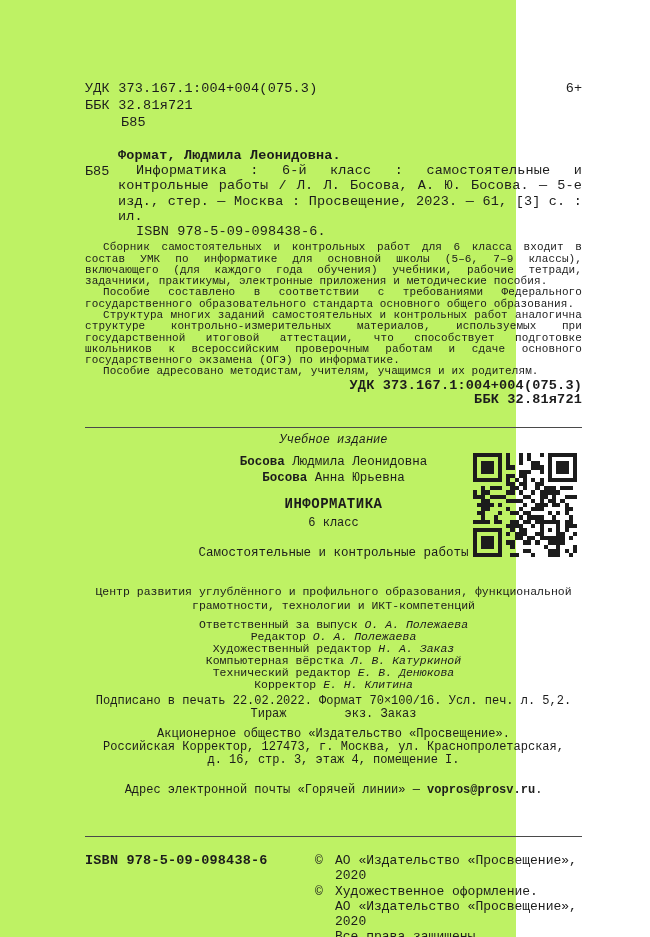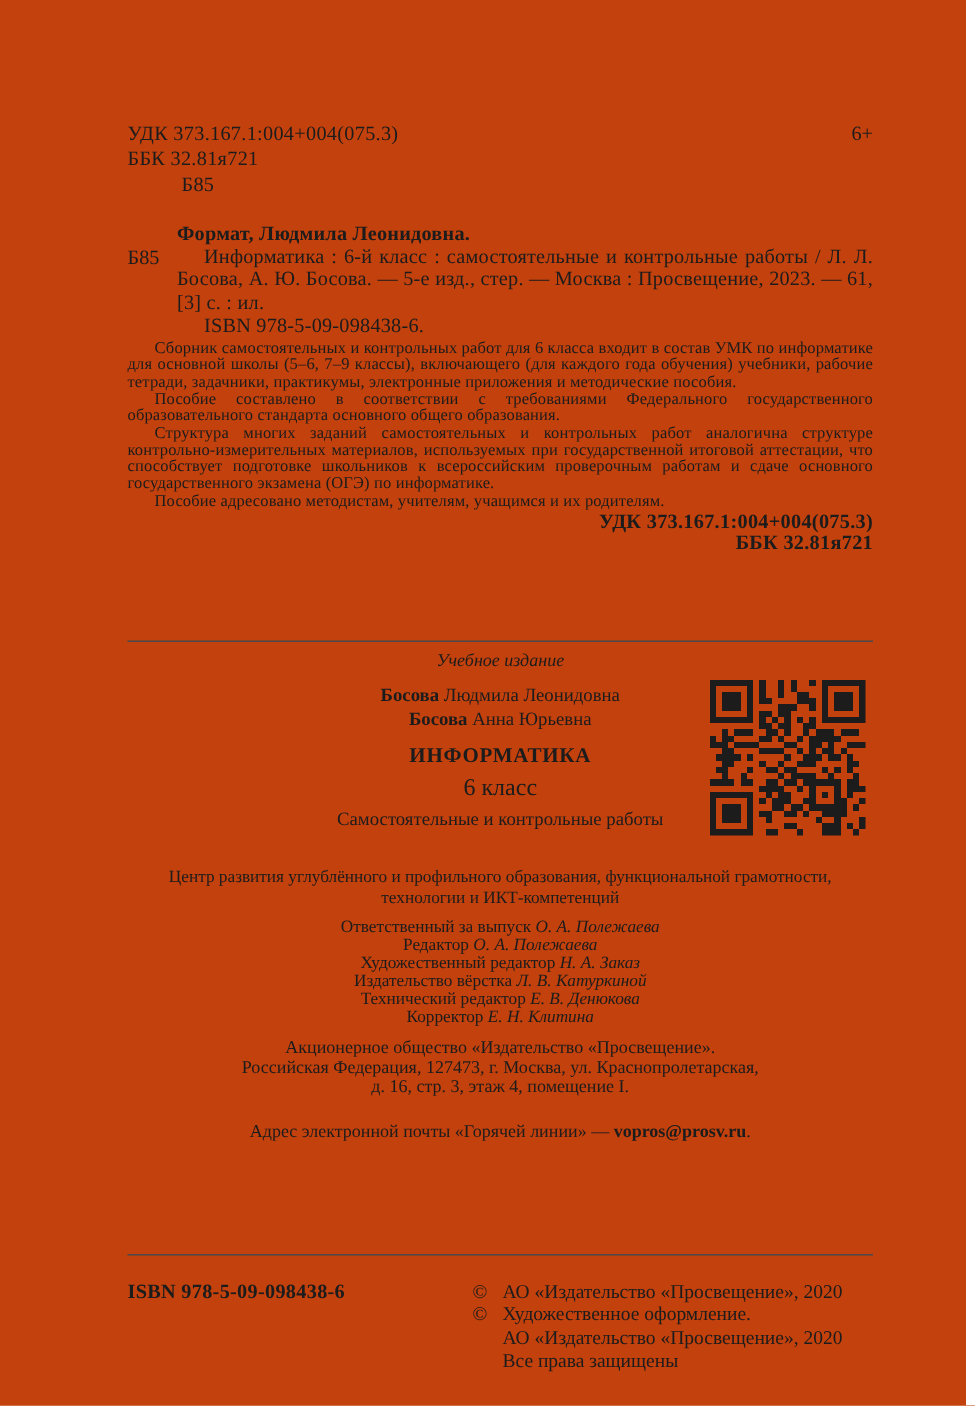--- a/index.html
+++ b/index.html
@@ -4,21 +4,21 @@
 <style>
   * { margin:0; padding:0; box-sizing:border-box; }
   html,body { width:650px; height:937px; }
   body {
     background:#ffffff;
     color:#1c1c1c;
     font-family:"Liberation Serif", serif;
     position:relative;
     overflow:hidden;
   }
-  .page { position:relative; width:644px; height:937px; background:#c2410c; }
+  .page { position:relative; width:516px; height:937px; background:#bef264;font-family:Liberation Mono, monospace; }
   .content { position:absolute; left:85px; width:497px; }
 
   
   .sec-top { top:0; padding-top:80px; }
   .top-row { display:flex; justify-content:space-between; align-items:flex-start; }
   .codes-left { font-size:13.5px; line-height:17px; letter-spacing:.2px; }
   .codes-left .sign-indent { padding-left:36px; }
   .age-badge { font-size:13.5px; line-height:17px; }
 
   .bib-block { position:relative; margin-top:17px; }
@@ -32,22 +32,22 @@
   .annotation p { text-align:justify; text-indent:18px; }
 
   .codes-right { margin-top:1px; text-align:right; font-weight:bold; font-size:13.5px; line-height:13.5px; letter-spacing:.2px; }
   .codes-right div { margin-top:1px; }
 
   
   .sec-colophon { top:427px; border-top:1.5px solid #4a4a4a; text-align:center; }
   .edition-type { margin-top:5px; font-style:italic; font-size:12px; }
   .names { margin-top:8px; font-size:12.5px; line-height:15.5px; }
   .book-title { margin-top:10px; font-weight:bold; font-size:14px; letter-spacing:.5px; }
-  .grade { margin-top:4px; font-size:16px; }
-  .series-subtitle { margin-top:4px; font-size:12.5px; }
+  .grade { margin-top:4px; font-size:12px; }
+  .series-subtitle { margin-top:16px; font-size:12.5px; }
   .qr-box { position:absolute; left:388px; top:25px; width:104px; height:104px; }
   .qr-box svg { width:104px; height:104px; display:block; }
 
   .center-name { margin-top:25px; font-size:11.5px; line-height:13.5px; }
   .credits { margin-top:7px; font-size:11.5px; line-height:11.9px; }
   .credits i, .names i { font-style:italic; }
 
   .print-info { margin-top:5px; font-size:12px; line-height:12.5px; }
   .print-run .gap { display:inline-block; width:58px; }
   .publisher-block { margin-top:8px; font-size:12px; line-height:13px; }
@@ -422,29 +422,33 @@
           <rect x="23" y="24" width="1" height="1"></rect>
         </svg>
     </div>
 
     <p class="center-name">Центр развития углублённого и профильного образования, функциональной грамотности, технологии и ИКТ-компетенций</p>
 
     <div class="credits">
       <p><span>Ответственный за выпуск </span><i>О. А. Полежаева</i></p>
       <p><span>Редактор </span><i>О. А. Полежаева</i></p>
       <p><span>Художественный редактор </span><i>Н. А. Заказ</i></p>
-      <p><span>Издательство вёрстка </span><i>Л. В. Катуркиной</i></p>
+      <p><span>Компьютерная вёрстка </span><i>Л. В. Катуркиной</i></p>
       <p><span>Технический редактор </span><i>Е. В. Денюкова</i></p>
       <p><span>Корректор </span><i>Е. Н. Клитина</i></p>
     </div>
 
+    <div class="print-info">
+      <p>Подписано в печать 22.02.2022. Формат 70×100/16. Усл. печ. л. 5,2.</p>
+      <p class="print-run"><span>Тираж</span><span class="gap"></span><span>экз. Заказ</span></p>
+    </div>
 
     <div class="publisher-block">
       <p>Акционерное общество «Издательство «Просвещение».</p>
-      <p>Российская Федерация, 127473, г. Москва, ул. Краснопролетарская,</p>
+      <p>Российская Корректор, 127473, г. Москва, ул. Краснопролетарская,</p>
       <p>д. 16, стр. 3, этаж 4, помещение I.</p>
     </div>
 
     <p class="hotline"><span>Адрес электронной почты «Горячей линии» — </span><b>vopros@prosv.ru</b><span>.</span></p>
   </div>
 
   <div class="content sec-footer">
     <div class="footer-isbn">ISBN 978-5-09-098438-6</div>
     <div class="copyrights">
       <div class="c-row">

